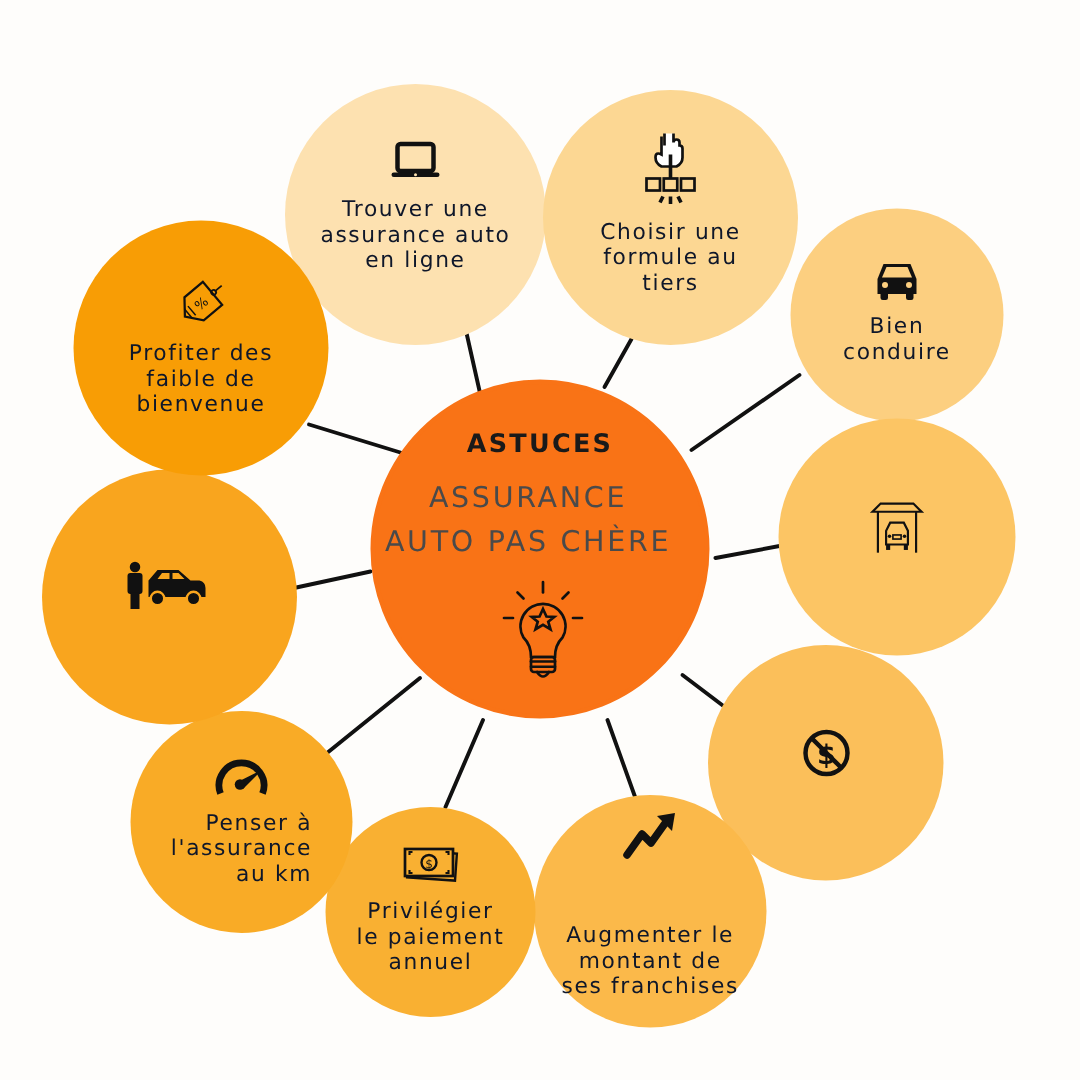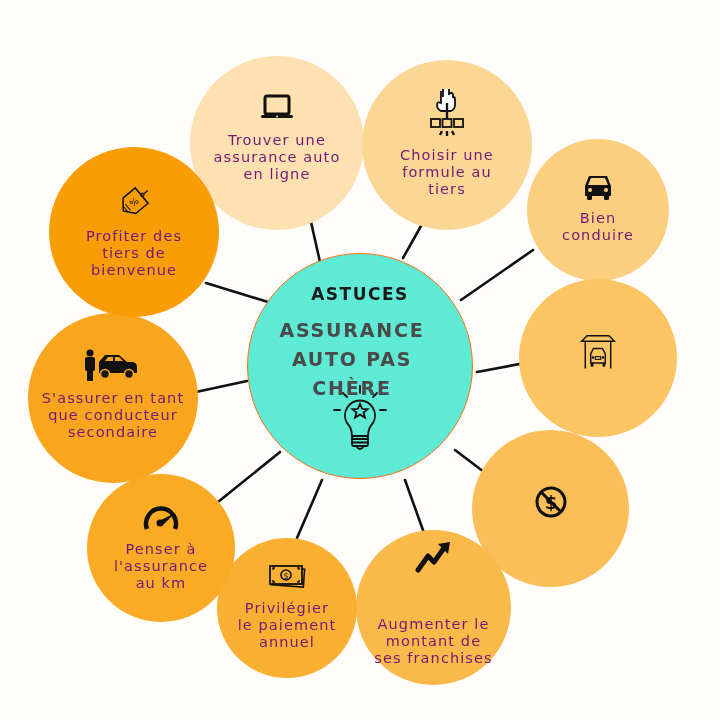--- a/index.html
+++ b/index.html
@@ -3,25 +3,25 @@
 <meta charset="utf-8">
 <style>
   html, body { margin:0; padding:0; }
   body { width:720px; height:720px; background:#fefdfb; position:relative; overflow:hidden;
          font-family:"DejaVu Sans", sans-serif; }
   #lines { position:absolute; left:0; top:0; width:720px; height:720px; }
   .bubble { position:absolute; border-radius:50%; display:flex; flex-direction:column;
             align-items:center; justify-content:center; text-align:center; box-sizing:border-box; }
   .bubble .icon { width:40px; height:36px; margin-bottom:6px; display:flex; align-items:center; justify-content:center; }
   .bubble .icon svg { width:40px; height:36px; }
-  .bubble .label { color:#701a75; font-size:14.5px; line-height:17px; letter-spacing:1.1px; white-space:pre-line; }
-  .center { position:absolute; left:247px; top:253px; width:226px; height:226px; border:1px solid #f97316;
-            border-radius:50%; background:#5eead4; box-sizing:border-box; text-align:center; }
+  .bubble .label { color:#0f172a; font-size:14.5px; line-height:17px; letter-spacing:1.1px; white-space:pre-line; }
+  .center { position:absolute; left:247px; top:253px; width:226px; height:226px; border:3px solid #f97316;
+            border-radius:50%; background:#f97316; box-sizing:border-box; text-align:center; }
   .center .kicker { position:absolute; top:30px; left:0; right:0; font-weight:bold; font-size:17px; letter-spacing:1.5px; color:#1a1a1a; }
-  .center .title { position:absolute; top:62px; left:0; right:16px; font-weight:bold; font-size:19px; line-height:29px; letter-spacing:1.8px; color:#4a4a4a; white-space:pre-line; }
+  .center .title { position:absolute; top:62px; left:0; right:16px; font-weight:normal; font-size:19px; line-height:29px; letter-spacing:1.8px; color:#4a4a4a; white-space:pre-line; }
   .center .bulb { position:absolute; left:82px; top:130px; width:60px; height:72px; }
 </style>
 </head>
 <body>
 
 <svg id="lines" viewBox="0 0 720 720">
   <g stroke="#111" stroke-width="2.6" stroke-linecap="round">
     <line x1="311" y1="222" x2="320" y2="262"></line>
     <line x1="421" y1="226" x2="403" y2="258"></line>
     <line x1="533" y1="250" x2="461" y2="300"></line>
@@ -127,21 +127,21 @@
         <circle cx="19" cy="17" r="5" fill="none" stroke="#111" stroke-width="1.6"></circle>
         <text x="19" y="20.5" text-anchor="middle" font-family="DejaVu Sans, sans-serif" font-size="8" fill="#111">$</text>
         <path d="M6 12 v-2 h2 M32 12 v-2 h-2 M6 22 v2 h2 M32 22 v2 h-2" fill="none" stroke="#111" stroke-width="1.4"></path>
       </svg>
   </div>
   <div class="label">Privilégier
 le paiement
 annuel</div>
 </div>
 
-<div class="bubble" style="left:87px;top:474px;width:148px;height:148px;background:#f9ab26;padding-bottom:6px;">
+<div class="bubble" style="left:87px;top:474px;width:148px;height:148px;background:#f9ab26;padding-bottom:6px;text-align:right;">
   <div class="icon">
     <svg viewBox="0 0 40 36">
         <path d="M6 30 A15 15 0 1 1 34 30" fill="none" stroke="#111" stroke-width="4.5"></path>
         <polygon points="18,22 34,14 21,27" fill="#111"></polygon>
         <circle cx="19" cy="24" r="3.5" fill="#111"></circle>
       </svg>
   </div>
   <div class="label">Penser à
 l'assurance
 au km</div>
@@ -152,40 +152,37 @@
     <svg viewBox="0 0 60 36" style="width:60px;">
         <circle cx="7" cy="5" r="3.5" fill="#111"></circle>
         <rect x="2" y="9" width="10" height="14" rx="2" fill="#111"></rect>
         <rect x="4" y="22" width="6" height="11" fill="#111"></rect>
         <path d="M16 14 l6 -7 h14 l8 7 h6 q4 1 4 5 v6 h-38 z" fill="#111"></path>
         <path d="M22 13 l3 -4 h5 v4 z M32 9 h4 l4 4 h-8 z" fill="#f9a51e"></path>
         <circle cx="22" cy="26" r="4.5" fill="#111" stroke="#f9a51e" stroke-width="1.6"></circle>
         <circle cx="46" cy="26" r="4.5" fill="#111" stroke="#f9a51e" stroke-width="1.6"></circle>
       </svg>
   </div>
-  <div class="label">S'assurer en tant
-que conducteur
-secondaire</div>
 </div>
 
 <div class="bubble" style="left:49px;top:147px;width:170px;height:170px;background:#f89d05;padding-bottom:4px;">
   <div class="icon" style="height:40px;">
     <svg viewBox="0 0 40 40" style="height:40px;">
         <g transform="rotate(-40 20 20)">
           <path d="M10 10 h16 l8 10 l-8 10 h-16 z" fill="none" stroke="#111" stroke-width="1.5" transform="rotate(180 20 20)"></path>
           <circle cx="31" cy="20" r="1.6" fill="none" stroke="#111" stroke-width="1.2"></circle>
           <line x1="32" y1="20" x2="38" y2="20" stroke="#111" stroke-width="1.2"></line>
           <text x="20" y="23.5" text-anchor="middle" font-family="DejaVu Sans, sans-serif" font-size="9" fill="#111">%</text>
           <line x1="9" y1="16" x2="9" y2="24" stroke="#111" stroke-width="1"></line>
           <line x1="12" y1="16" x2="12" y2="24" stroke="#111" stroke-width="1"></line>
         </g>
       </svg>
   </div>
   <div class="label">Profiter des
-tiers de
+faible de
 bienvenue</div>
 </div>
 
 <div class="center">
   <div class="kicker">ASTUCES</div>
   <div class="title">ASSURANCE
 AUTO PAS CHÈRE</div>
   <svg class="bulb" viewBox="0 0 60 72">
     <g fill="none" stroke="#111" stroke-width="1.8" stroke-linecap="round">
       <line x1="30" y1="2" x2="30" y2="9"></line>

